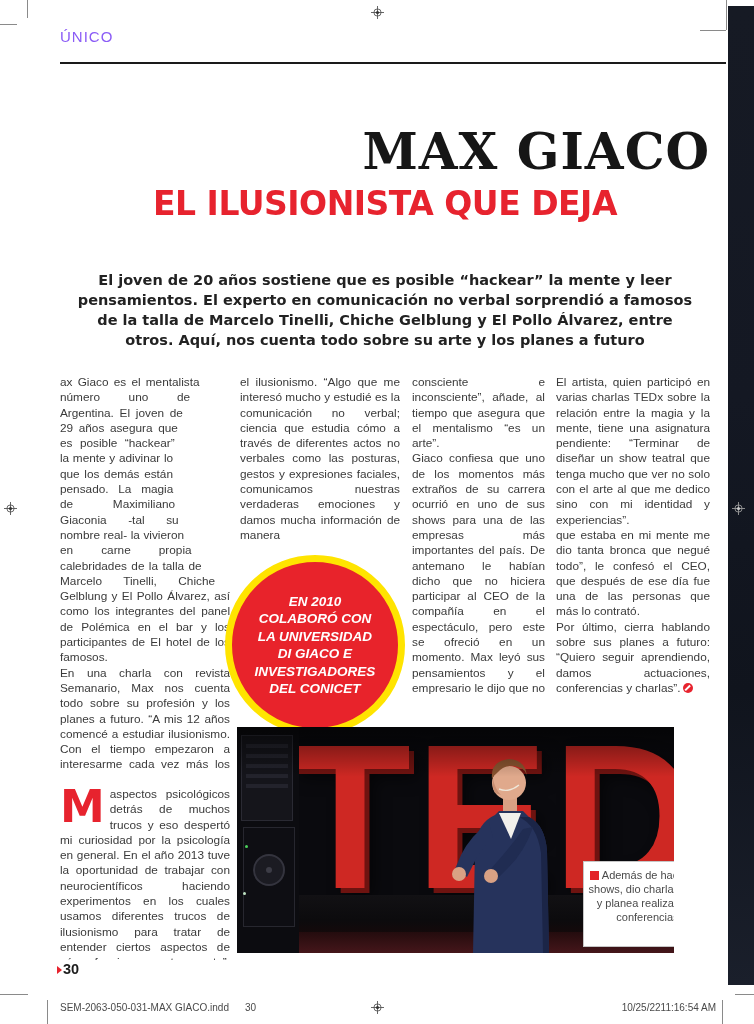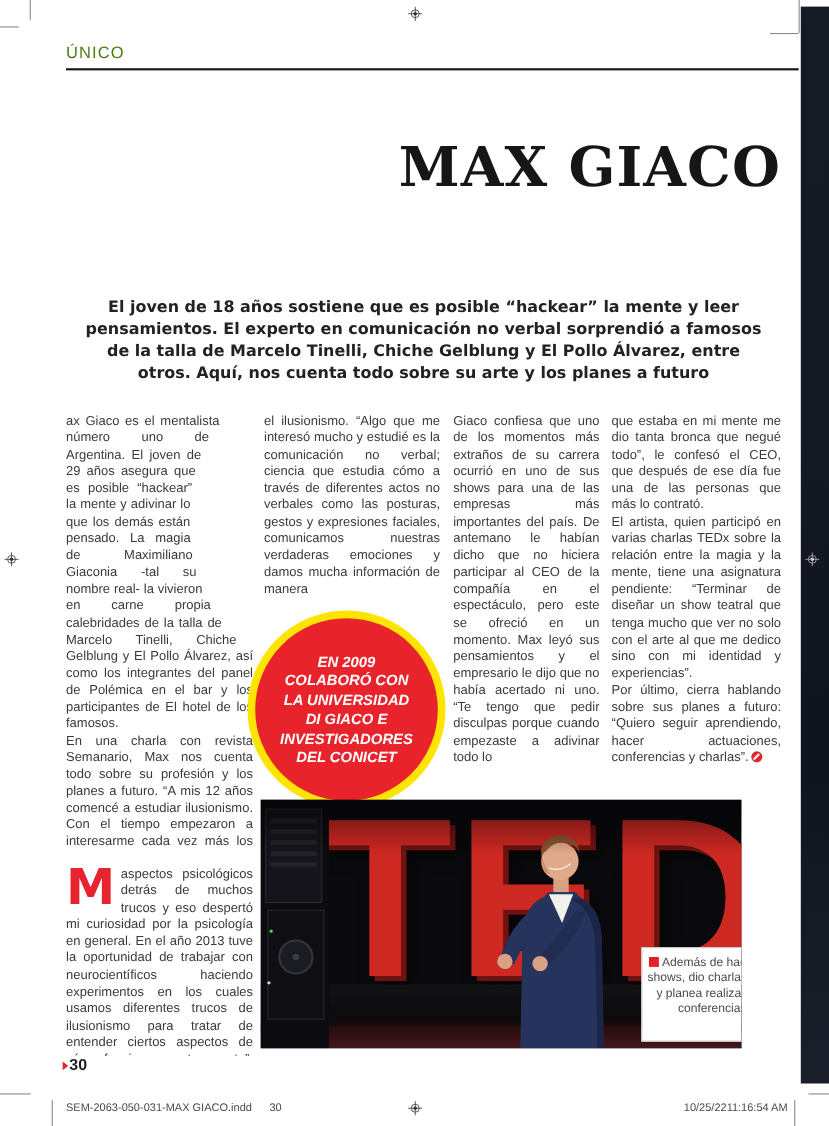--- a/index.html
+++ b/index.html
@@ -7,22 +7,22 @@
   body { position:relative; font-family:"Liberation Sans", sans-serif; color:#333; }
 
   
   .crop { position:absolute; background:#8a8a8a; }
   .regmark { position:absolute; width:13px; height:13px; }
   .regmark svg { display:block; }
   .next-page-strip { position:absolute; left:728px; top:6px; width:26px; height:979px;
     background:linear-gradient(180deg,#161a24 0%,#141823 40%,#10141d 70%,#1a1f2b 100%); }
 
   
-  .kicker { position:absolute; left:60px; top:40px; font-size:15px; letter-spacing:1px;
-    color:#4d7c0f; font-weight:500; }
+  .kicker { position:absolute; left:60px; top:28px; font-size:15px; letter-spacing:1px;
+    color:#8b5cf6; font-weight:500; }
   .kicker-rule { position:absolute; left:60px; top:62px; width:666px; height:2px; background:#1a1a1a; }
 
   .main-title { position:absolute; left:60px; top:122px; width:650px; text-align:right;
     font-family:"DejaVu Serif", serif; font-weight:700; font-size:50px; letter-spacing:1px; color:#161616; }
   .subtitle { position:absolute; left:60px; top:186px; width:650px; text-align:center;
     font-family:"DejaVu Sans", sans-serif; font-weight:800; font-size:33px; line-height:36px;
     letter-spacing:-0.5px; color:#e7232e; }
 
   .intro { position:absolute; left:72px; top:270px; width:626px; text-align:center;
     font-family:"DejaVu Sans", sans-serif; font-weight:700; font-size:14.5px; line-height:20px; color:#222; }
@@ -136,46 +136,48 @@
     <circle cx="6.5" cy="6.5" r="3.6"></circle>
       <circle cx="6.5" cy="6.5" r="1.6" fill="#333" stroke="none"></circle>
   </svg>
 </div>
 
 <div class="kicker">ÚNICO</div>
 <div class="kicker-rule"></div>
 
 <h1 class="main-title">MAX GIACO</h1>
 <div class="subtitle">
-</div>
-
-<p class="intro">El joven de 18 años sostiene que es posible “hackear” la mente y leer pensamientos. El experto en comunicación no verbal sorprendió a famosos de la talla de Marcelo Tinelli, Chiche Gelblung y El Pollo Álvarez, entre otros. Aquí, nos cuenta todo sobre su arte y los planes a futuro</p>
+  <div>EL ILUSIONISTA QUE DEJA</div>
+</div>
+
+<p class="intro">El joven de 20 años sostiene que es posible “hackear” la mente y leer pensamientos. El experto en comunicación no verbal sorprendió a famosos de la talla de Marcelo Tinelli, Chiche Gelblung y El Pollo Álvarez, entre otros. Aquí, nos cuenta todo sobre su arte y los planes a futuro</p>
 
 <div class="col col1">
   <div class="badge-spacer"></div>
   <p><span class="dropcap">M</span><span>ax Giaco es el mentalista número uno de Argentina. El joven de 29 años asegura que es posible “hackear” la mente y adivinar lo que los demás están pensado. La magia de Maximiliano Giaconia -tal su nombre real- la vivieron en carne propia calebridades de la talla de Marcelo Tinelli, Chiche Gelblung y El Pollo Álvarez, así como los integrantes del panel de Polémica en el bar y los participantes de El hotel de los famosos.</span></p>
   <p>En una charla con revista Semanario, Max nos cuenta todo sobre su profesión y los planes a futuro. “A mis 12 años comencé a estudiar ilusionismo. Con el tiempo empezaron a interesarme cada vez más los aspectos psicológicos detrás de muchos trucos y eso despertó mi curiosidad por la psicología en general. En el año 2013 tuve la oportunidad de trabajar con neurocientíficos haciendo experimentos en los cuales usamos diferentes trucos de ilusionismo para tratar de entender ciertos aspectos de cómo funciona nuestra mente”, comienza explicando sobre el momento en que surgió su interés por</p>
 </div>
 
 <div class="col col2">
   <p>el ilusionismo. “Algo que me interesó mucho y estudié es la comunicación no verbal; ciencia que estudia cómo a través de diferentes actos no verbales como las posturas, gestos y expresiones faciales, comunicamos nuestras verdaderas emociones y damos mucha información de manera</p>
 </div>
 
 <div class="col col3">
+  <p>consciente e inconsciente”, añade, al tiempo que asegura que el mentalismo “es un arte”.</p>
   <p>Giaco confiesa que uno de los momentos más extraños de su carrera ocurrió en uno de sus shows para una de las empresas más importantes del país. De antemano le habían dicho que no hiciera participar al CEO de la compañía en el espectáculo, pero este se ofreció en un momento. Max leyó sus pensamientos y el empresario le dijo que no había acertado ni uno. “Te tengo que pedir disculpas porque cuando empezaste a adivinar todo lo</p>
 </div>
 
 <div class="col col4">
+  <p>El artista, quien participó en varias charlas TEDx sobre la relación entre la magia y la mente, tiene una asignatura pendiente: “Terminar de diseñar un show teatral que tenga mucho que ver no solo con el arte al que me dedico sino con mi identidad y experiencias”.</p>
   <p>que estaba en mi mente me dio tanta bronca que negué todo”, le confesó el CEO, que después de ese día fue una de las personas que más lo contrató.</p>
-  <p>El artista, quien participó en varias charlas TEDx sobre la relación entre la magia y la mente, tiene una asignatura pendiente: “Terminar de diseñar un show teatral que tenga mucho que ver no solo con el arte al que me dedico sino con mi identidad y experiencias”.</p>
-  <p><span>Por último, cierra hablando sobre sus planes a futuro: “Quiero seguir aprendiendo, hacer actuaciones, conferencias y charlas”.</span><span class="end-mark"></span></p>
+  <p><span>Por último, cierra hablando sobre sus planes a futuro: “Quiero seguir aprendiendo, damos actuaciones, conferencias y charlas”.</span><span class="end-mark"></span></p>
 </div>
 
 <div class="badge">
-  <div>EN 2009</div>
+  <div>EN 2010</div>
   <div>COLABORÓ CON</div>
   <div>LA UNIVERSIDAD</div>
   <div>DI GIACO E</div>
   <div>INVESTIGADORES</div>
   <div>DEL CONICET</div>
 </div>
 
 <div class="photo">
   <div class="ted-letters">TED</div>
   <div class="curtain"></div>

